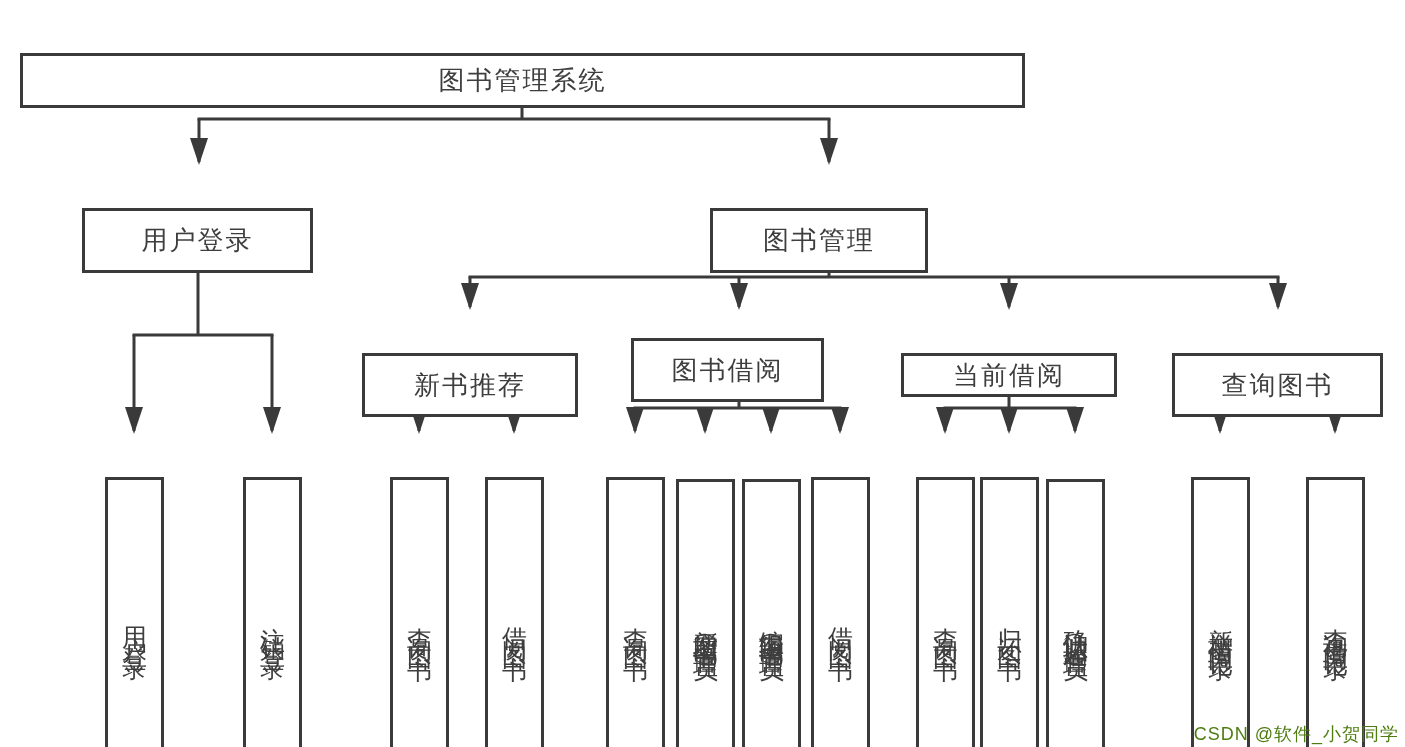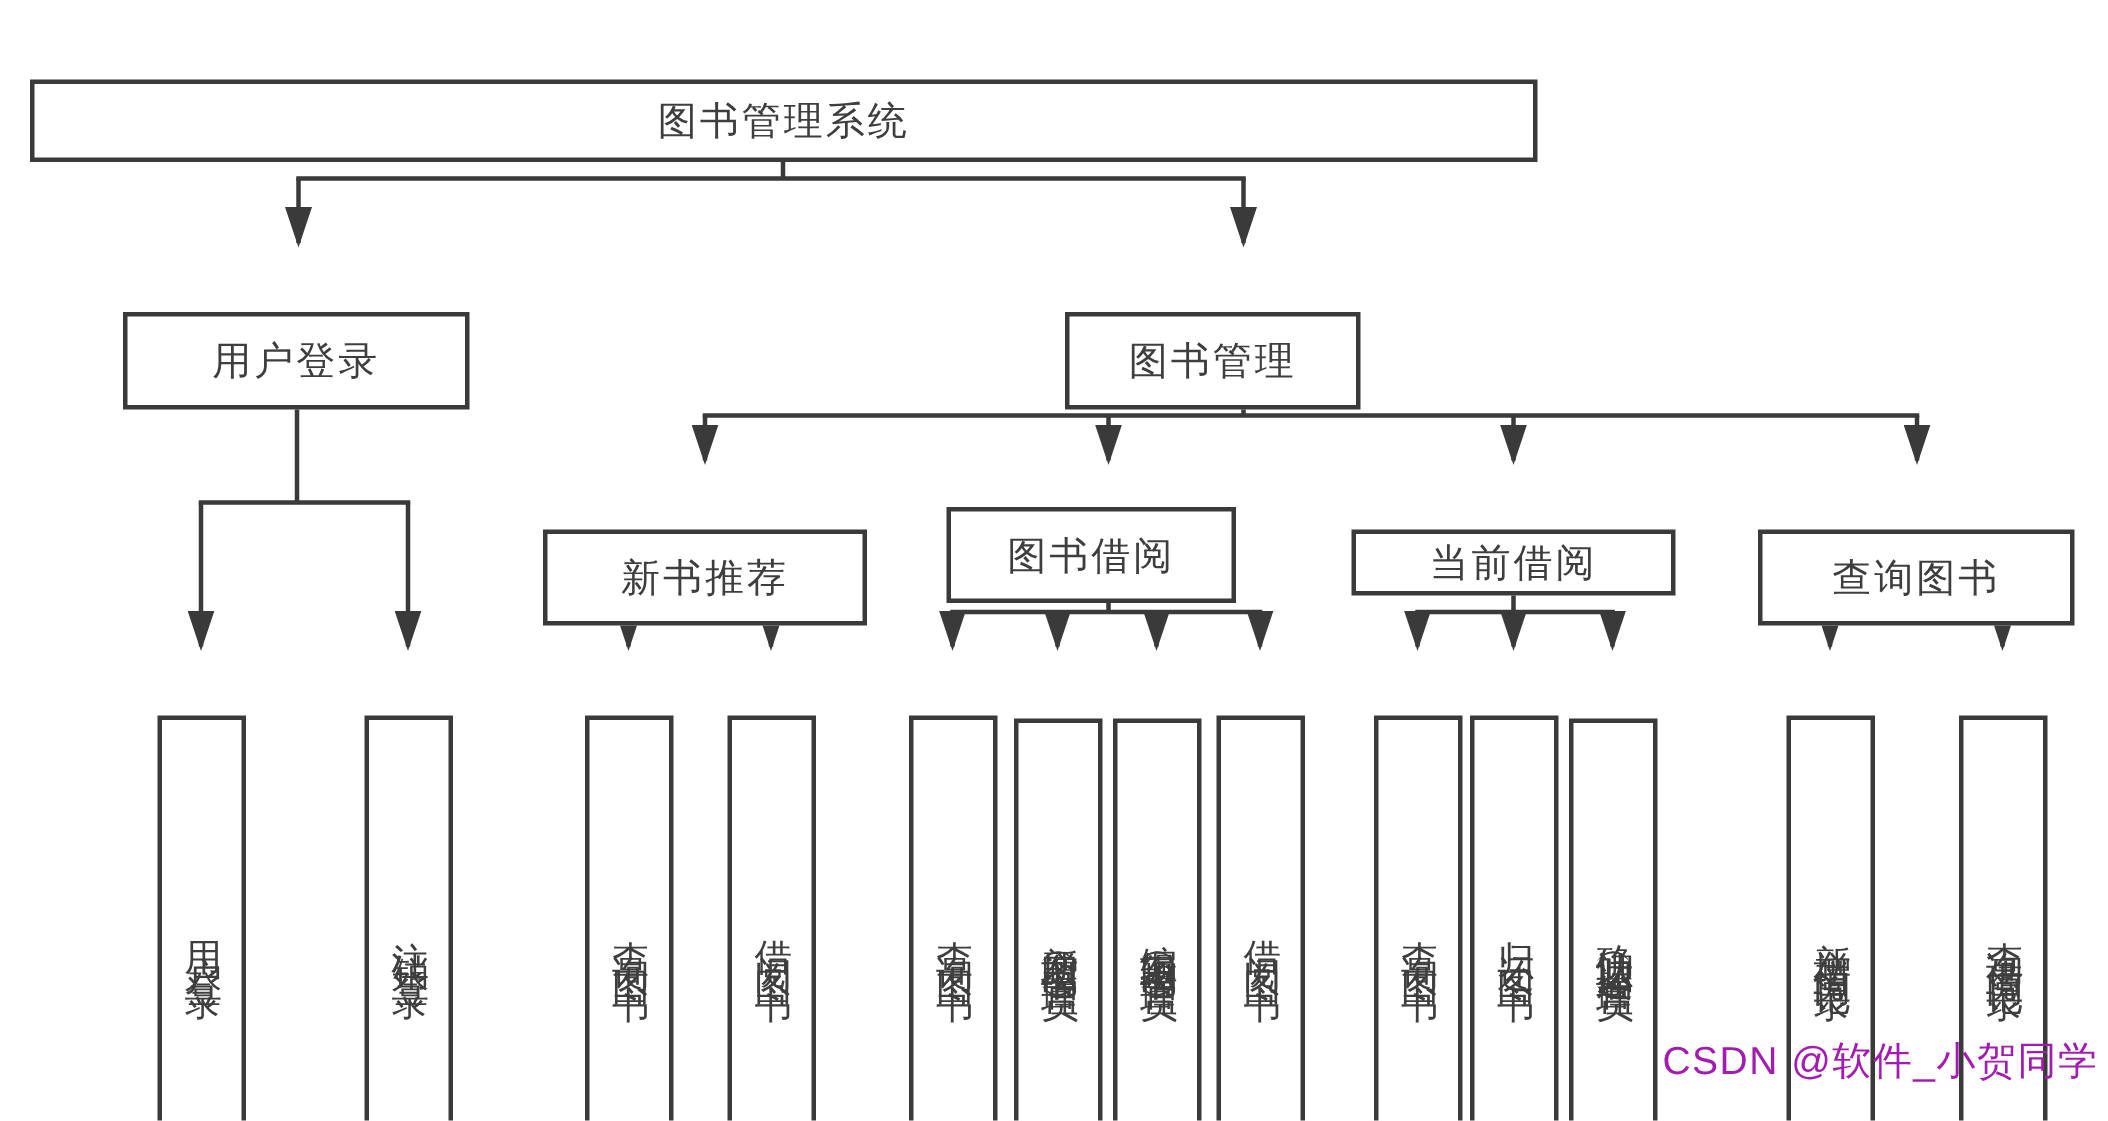--- a/index.html
+++ b/index.html
@@ -36,23 +36,23 @@
     text-orientation: mixed;
     font-size: 25px;
     line-height: 1;
     white-space: nowrap;
   }
   .ls-wide  span { letter-spacing: 10px; }
   .ls-mid   span { letter-spacing: 6px; }
   .ls-tight span { letter-spacing: 4px; }
   .watermark {
     position: absolute;
-    right: 6px; bottom: 22px;
-    font-size: 26px;
-    color: #a21caf;
+    right: 6px; bottom: 1px;
+    font-size: 18px;
+    color: #4d7c0f;
     letter-spacing: 1px;
     z-index: 5;
   }
 </style>
 </head>
 <body>
 
 <div id="canvas">
 
   <svg class="connectors" viewBox="0 0 1405 747" xmlns="http://www.w3.org/2000/svg">
@@ -101,21 +101,21 @@
     <line x1="1335" y1="408" x2="1335" y2="431" stroke="#3a3a3a" stroke-width="3" marker-end="url(#arw)"></line>
   </svg>
 
   <div class="box hbox" style="left:20px; top:13px; width:1005px; height:55px;">
     <span>图书管理系统</span>
   </div>
 
   <div class="box hbox" style="left:82px; top:168px; width:231px; height:65px;">
     <span>用户登录</span>
   </div>
-  <div class="box hbox" style="left:710px; top:168px; width:197px; height:65px;">
+  <div class="box hbox" style="left:710px; top:168px; width:218px; height:65px;">
     <span>图书管理</span>
   </div>
 
   <div class="box hbox" style="left:362px; top:313px; width:216px; height:64px;">
     <span>新书推荐</span>
   </div>
   <div class="box hbox" style="left:631px; top:298px; width:193px; height:64px;">
     <span>图书借阅</span>
   </div>
   <div class="box hbox" style="left:901px; top:313px; width:216px; height:44px;">

